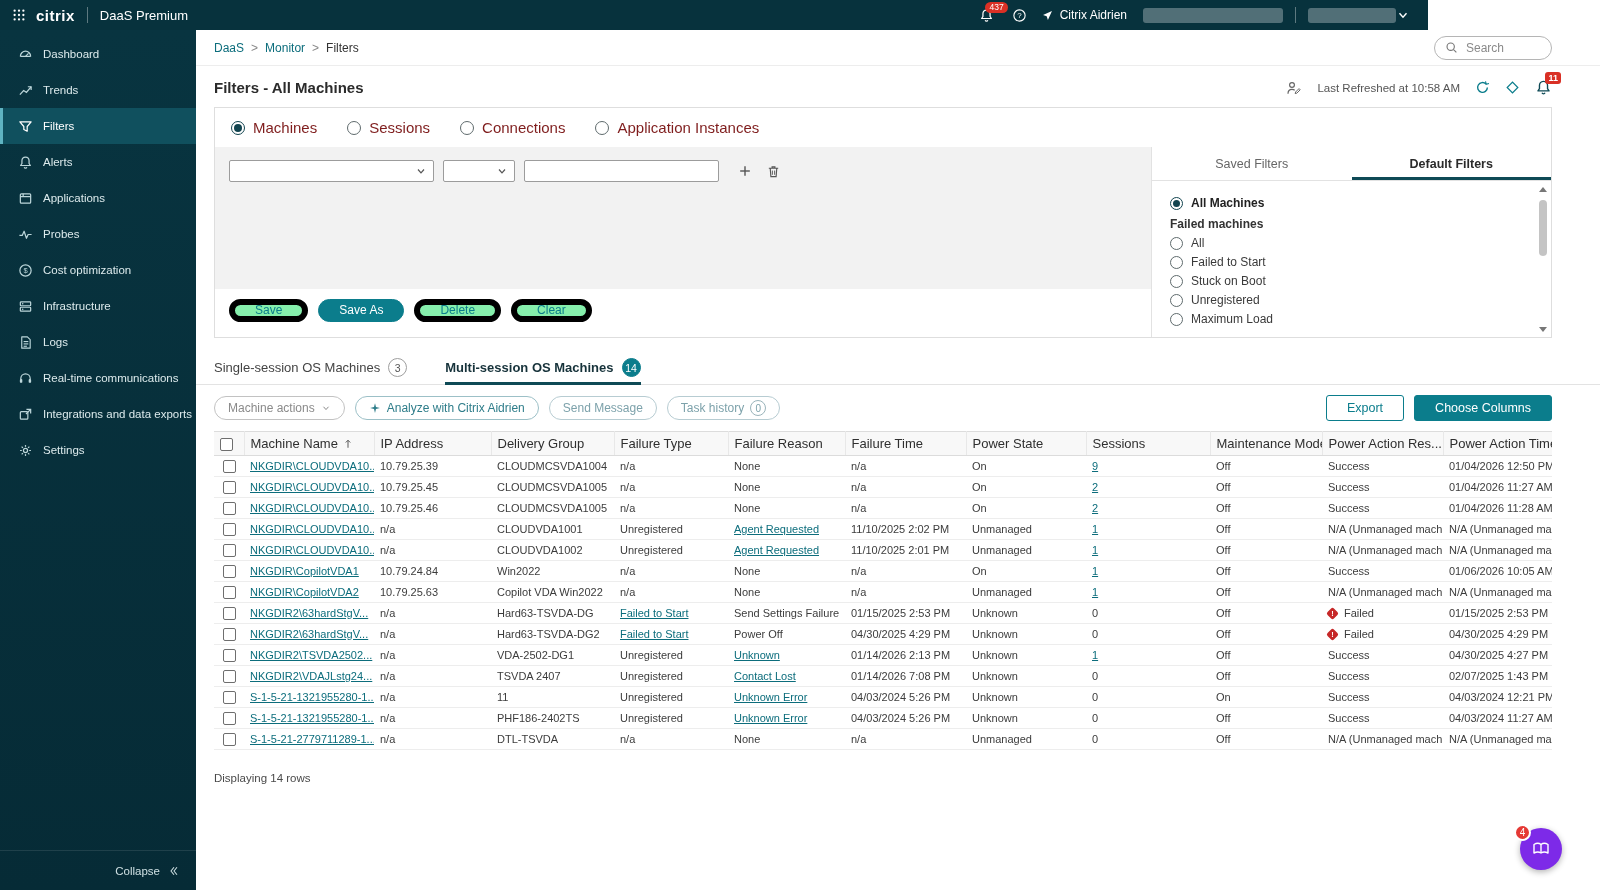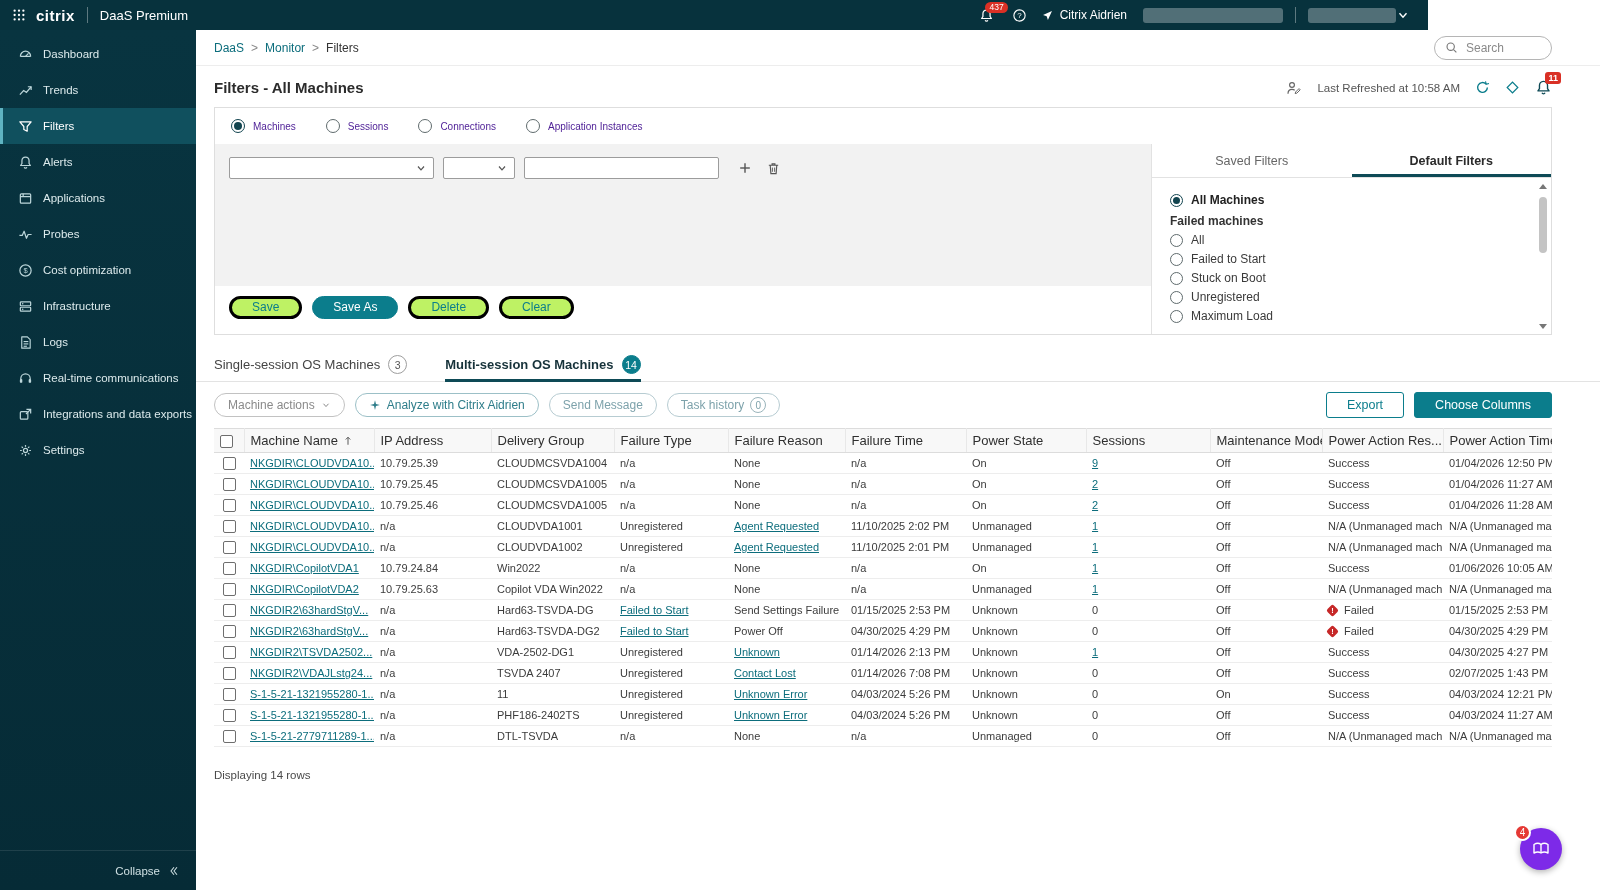--- a/index.html
+++ b/index.html
@@ -63,35 +63,35 @@
 
   
   .filter-card { margin:2px 48px 0 18px; border:1px solid #dedede; background:#fff; }
   .entity-row { display:flex; align-items:center; gap:30px; padding:11px 16px; }
   .radio-opt { display:inline-flex; align-items:center; gap:8px; cursor:pointer; }
   .radio { width:14px; height:14px; border:1.5px solid #5f6b6d; border-radius:50%; background:#fff;
     position:relative; flex:none; display:inline-block; }
   .radio.small { width:13px; height:13px; }
   .radio.sel { border-color:#12444f; }
   .radio.sel::after { content:""; position:absolute; inset:2px; border-radius:50%; background:#12444f; }
-  .radio-label { font-size:10px; color:#4c1d95; }
+  .radio-label { font-size:15px; color:#7f1d1d; }
 
   .card-content { display:flex; }
   .builder-col { width:936px; display:flex; flex-direction:column; }
   .builder { background:#f2f2f2; height:142px; padding:13px 14px; display:flex; gap:9px; align-items:flex-start; }
   .sel-box { height:22px; background:#fff; border:1px solid #9c9c9c; border-radius:2px; display:flex;
     align-items:center; justify-content:flex-end; padding-right:6px; color:#555; cursor:pointer; }
   .sel-w1 { width:205px; } .sel-w2 { width:72px; }
   .builder input.flt { width:195px; height:22px; border:1px solid #9c9c9c; border-radius:2px; outline:none;
     font-size:12px; padding:0 6px; }
   .builder-tools { display:flex; align-items:center; gap:14px; margin-left:10px; color:#555; height:22px; }
   .builder-actions { height:42px; display:flex; align-items:center; gap:10px; padding:0 14px; }
   .pill { display:inline-flex; align-items:center; justify-content:center; gap:6px; height:23px;
     border-radius:12px; padding:0 20px; font-size:12px; }
-  .pill-outline { border:3px solid #000000; color:#0b7d8c; background:#bef264; }
+  .pill-outline { border:6px solid #000000; color:#0b7d8c; background:#86efac; }
   .pill-filled { background:#0b7d8c; color:#fff; border:1px solid #0b7d8c; }
 
   .panel { flex:1; border-left:1px solid #e2e2e2; position:relative; display:flex; flex-direction:column; }
   .panel-tabs { display:flex; height:34px; border-bottom:1px solid #e2e2e2; }
   .panel-tab { flex:1; display:flex; align-items:center; justify-content:center; font-size:12.5px;
     color:#666; cursor:pointer; }
   .panel-tab.active { color:#2b2b2b; font-weight:bold; box-shadow:inset 0 -3px 0 #0e4a56; }
   .panel-body { flex:1; padding:10px 18px 6px; }
   .panel-opt { display:flex; align-items:center; gap:8px; margin:5px 0; cursor:pointer; }
   .panel-opt-label { font-size:12px; color:#3a3a3a; }

